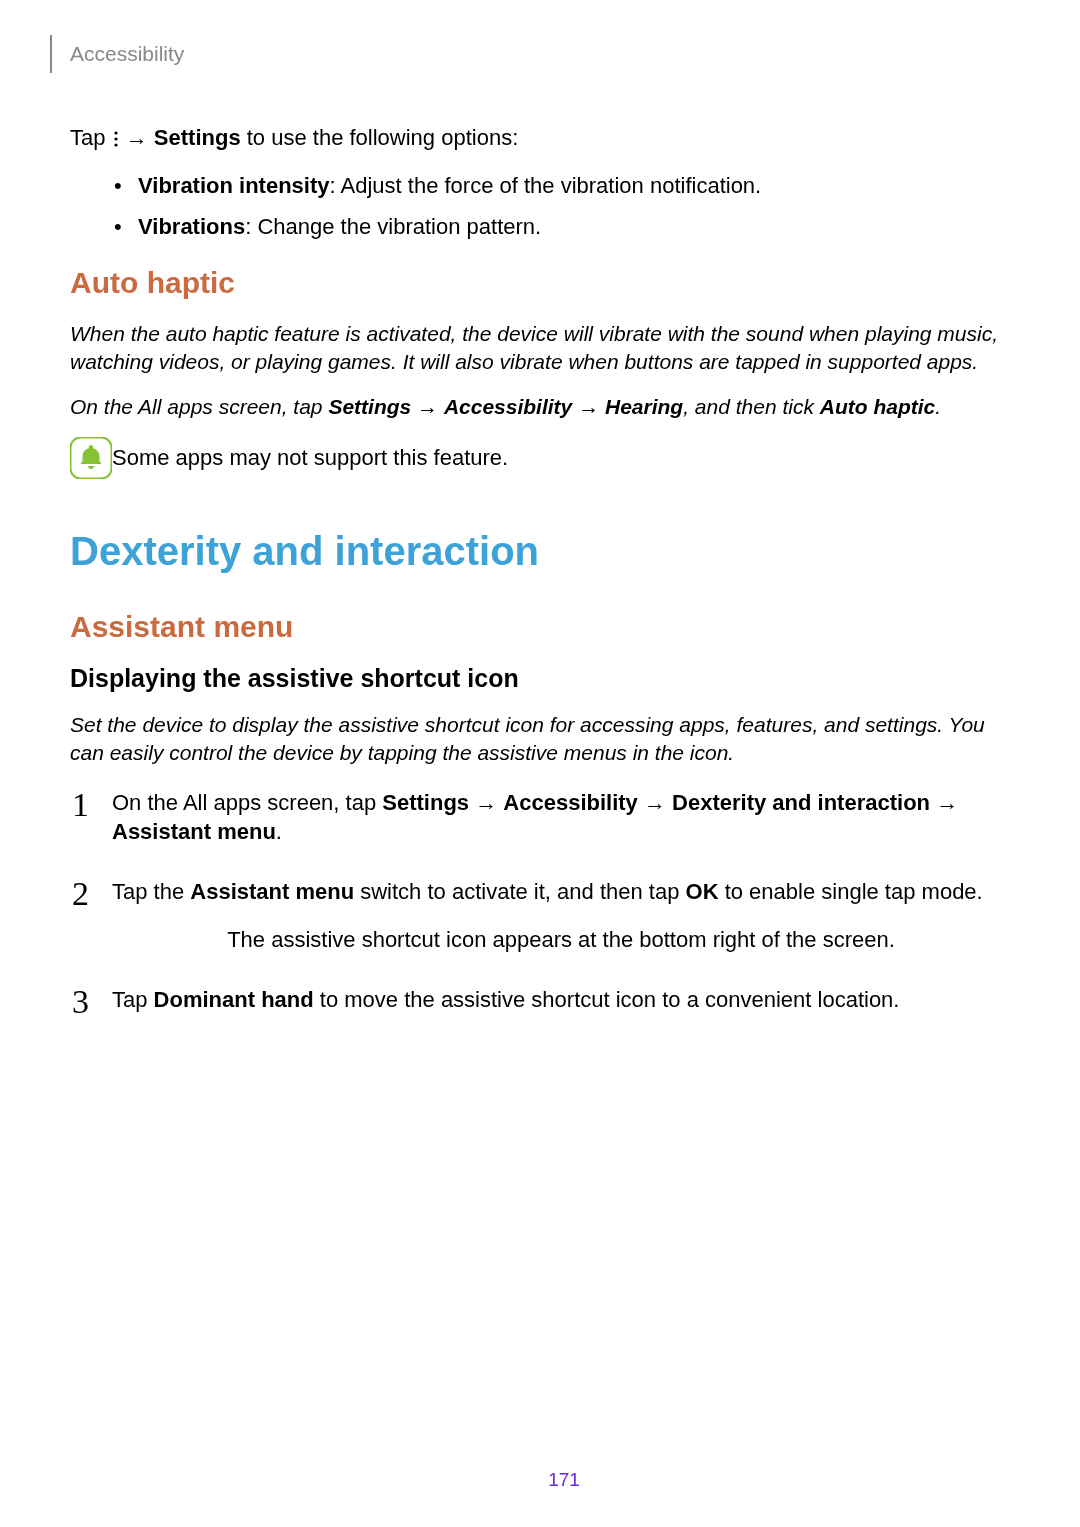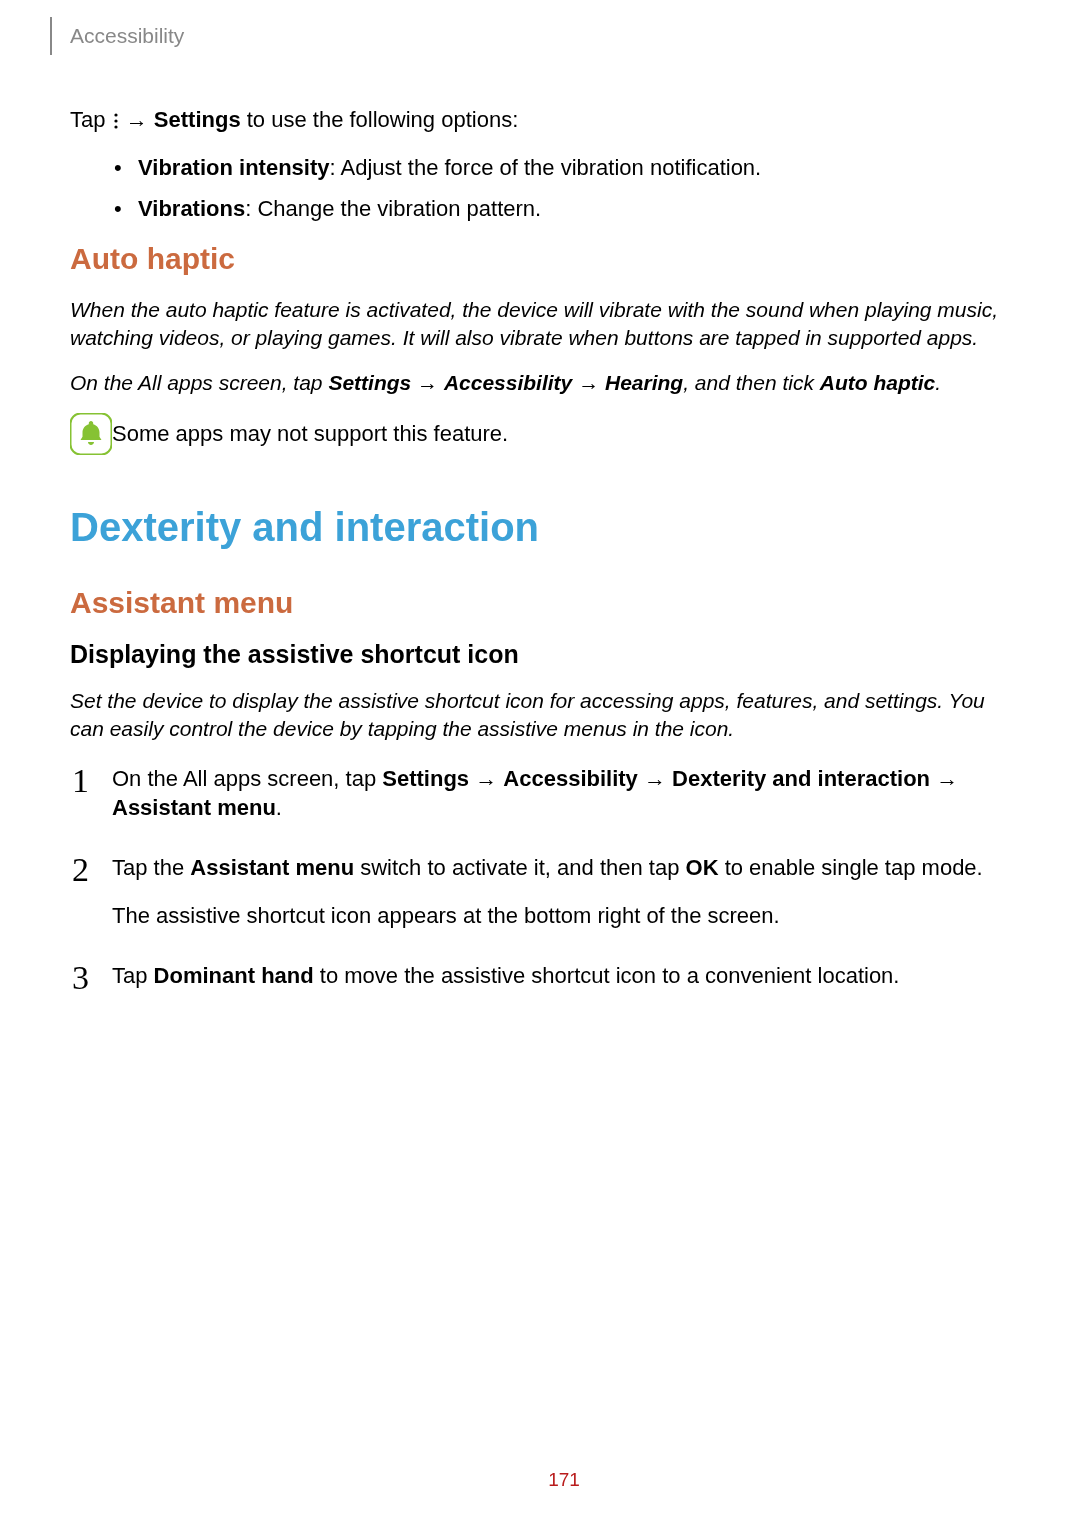--- a/index.html
+++ b/index.html
@@ -7,21 +7,21 @@
     padding: 0;
     font-family: -apple-system, BlinkMacSystemFont, "Segoe UI", Arial, sans-serif;
     color: #000;
     background: #fff;
     width: 1080px;
     height: 1527px;
     box-sizing: border-box;
     position: relative;
   }
   .page {
-    padding: 17px 70px 40px 70px;
+    padding: 35px 70px 40px 70px;
     box-sizing: border-box;
   }
   .header {
     display: flex;
     align-items: center;
     color: #888;
     font-size: 21px;
     margin-bottom: 50px;
   }
   .header-rule {
@@ -43,21 +43,21 @@
   }
   .more-icon {
     display: inline-block;
     vertical-align: -3px;
     line-height: 0;
   }
   .more-icon svg { display: inline-block; }
   ul.bullets {
     list-style: none;
     padding: 0 0 0 40px;
-    margin: 0 0 18px 0;
+    margin: 0 0 24px 0;
   }
   ul.bullets li {
     position: relative;
     font-size: 22px;
     padding-left: 28px;
     margin-bottom: 12px;
     line-height: 1.35;
   }
   ul.bullets li::before {
     content: "•";
@@ -121,29 +121,30 @@
     content: counter(step);
     position: absolute;
     left: 2px;
     top: -6px;
     font-family: Georgia, "Times New Roman", serif;
     font-size: 34px;
     font-weight: 400;
   }
   ol.steps > li .step-extra {
     margin-top: 18px;
+    text-align: center;
   }
   .page-num {
     position: absolute;
     bottom: 36px;
     left: 0;
     right: 0;
     text-align: center;
     font-size: 19px;
-    color: #b91c1c;
+    color: #6d28d9;
     padding-left: 48px;
   }
   b { font-weight: 700; }
 </style>
 </head>
 <body>
 
 <div class="page">
 
   <div class="header">

